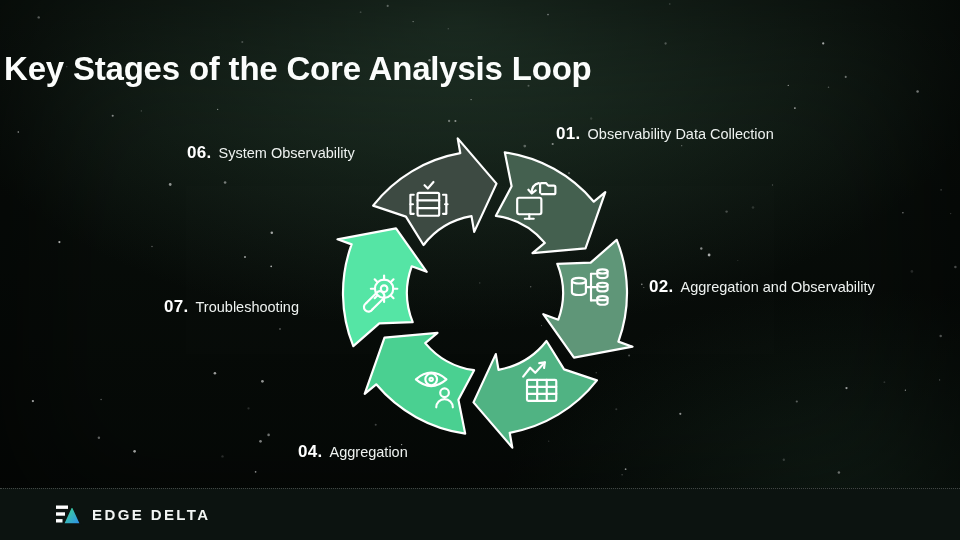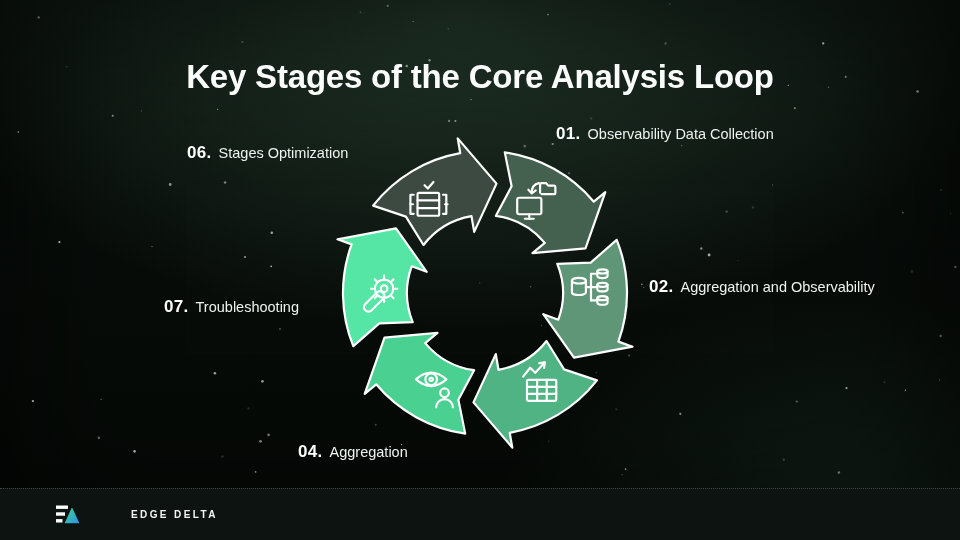--- a/index.html
+++ b/index.html
@@ -7,39 +7,39 @@
     position:relative;width:960px;height:540px;overflow:hidden;
     font-family:"Liberation Sans",sans-serif;
     background:
       radial-gradient(ellipse 760px 430px at 48% 4%, rgba(54,86,66,.55), rgba(0,0,0,0) 72%),
       radial-gradient(ellipse 520px 320px at 90% 95%, rgba(34,62,46,.38), rgba(0,0,0,0) 70%),
       linear-gradient(#0a100c,#050806);
     box-shadow:inset 0 0 130px 30px rgba(0,0,0,.5);
   }
   .stars{position:absolute;inset:0;z-index:1;}
   .title{
-    position:absolute;left:0;right:0;top:46px;margin:12px;z-index:3;
-    text-align:center;color:#fbfdfc;font-size:33px;font-weight:800;
+    position:absolute;left:0;right:0;top:46px;margin:4px;z-index:3;
+    text-align:left;color:#fbfdfc;font-size:33px;font-weight:800;
     letter-spacing:-.2px;
   }
   .diagram{position:absolute;left:315px;top:123px;width:340px;height:340px;z-index:2;}
   .diagram svg.ring{position:absolute;inset:0;}
   .loop-icon{position:absolute;width:56px;height:56px;}
   .loop-icon svg{width:100%;height:100%;}
   .loop-icon svg *{stroke:#fff;fill:none;stroke-width:1.7;stroke-linecap:round;stroke-linejoin:round;}
   .stage-label{position:absolute;white-space:nowrap;z-index:4;color:#eef2f0;font-size:14.5px;}
   .stage-label .num{font-weight:700;font-size:17px;color:#ffffff;margin-right:7px;letter-spacing:.3px;}
   .stage-label .txt{font-weight:400;}
   .footer{
     position:absolute;left:0;right:0;bottom:0;height:52px;z-index:5;
     background:#0c1310;border-top:1px dotted rgba(255,255,255,.22);
     display:flex;align-items:center;padding-left:56px;box-sizing:border-box;
   }
   .logo{display:flex;align-items:center;gap:10px;}
-  .brand{color:#f2f5f3;font-size:10px;font-weight:700;letter-spacing:2.4px;margin-left:39px;}
+  .brand{color:#f2f5f3;font-size:15px;font-weight:700;letter-spacing:2.4px;}
 </style>
 </head>
 <body>
 
 <div class="slide">
   <svg class="stars" width="960" height="540" id="stars">
       <circle cx="242.3" cy="41.9" r="1.02" fill="#fff" opacity="0.24"></circle>
       <circle cx="360.6" cy="12.2" r="0.90" fill="#fff" opacity="0.19"></circle>
       <circle cx="838.9" cy="472.5" r="1.27" fill="#fff" opacity="0.39"></circle>
       <circle cx="616.3" cy="409.2" r="1.04" fill="#fff" opacity="0.17"></circle>
@@ -216,14 +216,14 @@
         <rect x="0" y="15.1" width="6.5" height="3.4" fill="#fff"></rect>
         <polygon points="16,1.5 24.5,20 7.5,20" fill="url(#lg)" stroke="#0c1310" stroke-width="1.4"></polygon>
       </svg>
       <span class="brand">EDGE DELTA</span>
     </div>
   </div>
 <div class="stage-label" style="left: 556px; top: 124px;"><span class="num">01.</span><span class="txt">Observability Data Collection</span></div>
     <div class="stage-label" style="left: 649px; top: 277px;"><span class="num">02.</span><span class="txt">Aggregation and Observability</span></div>
     <div class="stage-label" style="left: 298px; top: 442px;"><span class="num">04.</span><span class="txt">Aggregation</span></div>
     <div class="stage-label" style="left: 164px; top: 297px;"><span class="num">07.</span><span class="txt">Troubleshooting</span></div>
-    <div class="stage-label" style="left: 187px; top: 143px;"><span class="num">06.</span><span class="txt">Stages Optimization</span></div>
+    <div class="stage-label" style="left: 187px; top: 143px;"><span class="num">06.</span><span class="txt">System Observability</span></div>
   </div>
 
 </body></html>

